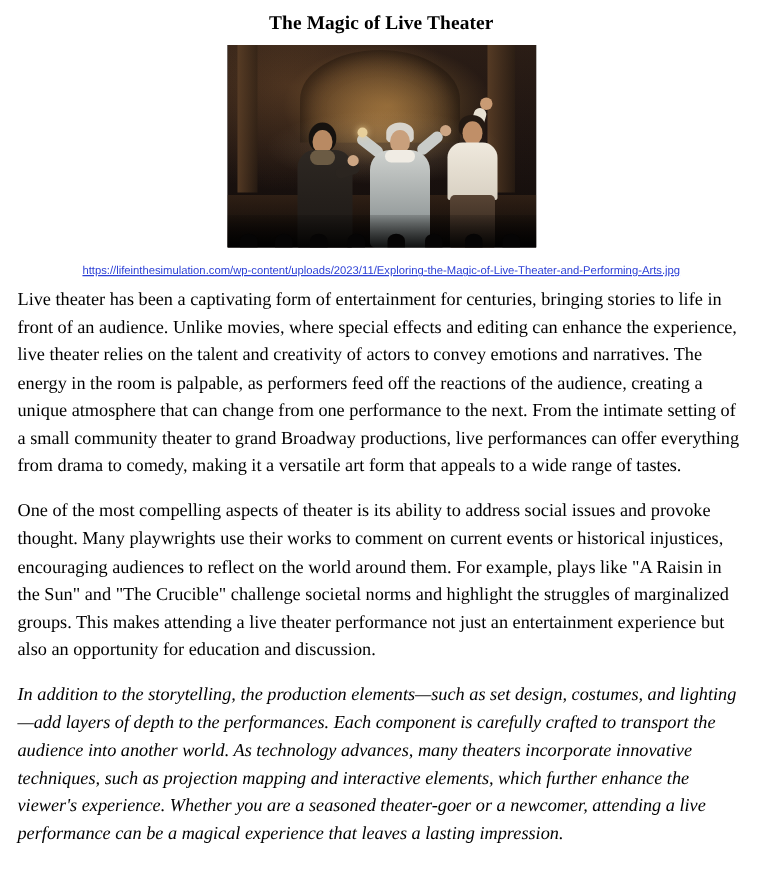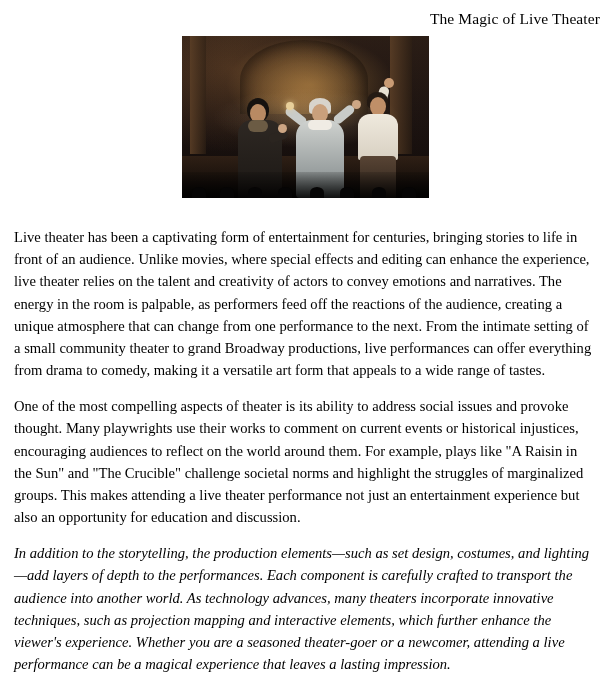--- a/index.html
+++ b/index.html
@@ -13,23 +13,23 @@
     font-family: "Liberation Serif", "DejaVu Serif", serif;
     color: #000000;
     overflow: hidden;
   }
   .page {
     width: 610px;
     box-sizing: border-box;
     padding: 6px 10px 0 10px;
   }
   .article-title {
-    text-align: right;
+    text-align: center;
     font-size: 15.5px;
-    font-weight: normal;
+    font-weight: bold;
     margin: 4px 0 8px 0;
     letter-spacing: 0.1px;
   }
   .figure {
     text-align: center;
     margin: 0 0 2px 0;
   }
   .stage-photo {
     width: 247px;
     height: 162px;
@@ -185,21 +185,21 @@
     text-align: center;
     margin: 8px 0 0 0;
     font-family: "Liberation Sans", sans-serif;
     font-size: 9px;
   }
   .caption a {
     color: #2b3fd6;
     text-decoration: underline;
   }
   .body-copy {
-    margin-top: 24px;
+    margin-top: 8px;
     padding: 0 4px;
   }
   .body-copy p {
     font-size: 14.6px;
     line-height: 1.52;
     margin: 0 0 14px 0;
     text-align: left;
   }
   .body-copy p:last-child { margin-bottom: 0; font-style: italic; }
 </style>
@@ -254,20 +254,23 @@
         <div class="head-sil" style="left:38px"></div>
         <div class="head-sil" style="left:66px"></div>
         <div class="head-sil" style="left:96px"></div>
         <div class="head-sil" style="left:128px"></div>
         <div class="head-sil" style="left:158px"></div>
         <div class="head-sil" style="left:190px"></div>
         <div class="head-sil" style="left:220px"></div>
       </div>
     </div>
 
+    <div class="caption">
+      <a href="#">https://lifeinthesimulation.com/wp-content/uploads/2023/11/Exploring-the-Magic-of-Live-Theater-and-Performing-Arts.jpg</a>
+    </div>
   </div>
 
   <div class="body-copy">
     <p>Live theater has been a captivating form of entertainment for centuries, bringing stories to life in front of an audience. Unlike movies, where special effects and editing can enhance the experience, live theater relies on the talent and creativity of actors to convey emotions and narratives. The energy in the room is palpable, as performers feed off the reactions of the audience, creating a unique atmosphere that can change from one performance to the next. From the intimate setting of a small community theater to grand Broadway productions, live performances can offer everything from drama to comedy, making it a versatile art form that appeals to a wide range of tastes.</p>
     <p>One of the most compelling aspects of theater is its ability to address social issues and provoke thought. Many playwrights use their works to comment on current events or historical injustices, encouraging audiences to reflect on the world around them. For example, plays like "A Raisin in the Sun" and "The Crucible" challenge societal norms and highlight the struggles of marginalized groups. This makes attending a live theater performance not just an entertainment experience but also an opportunity for education and discussion.</p>
     <p>In addition to the storytelling, the production elements—such as set design, costumes, and lighting—add layers of depth to the performances. Each component is carefully crafted to transport the audience into another world. As technology advances, many theaters incorporate innovative techniques, such as projection mapping and interactive elements, which further enhance the viewer's experience. Whether you are a seasoned theater-goer or a newcomer, attending a live performance can be a magical experience that leaves a lasting impression.</p>
   </div>
 
 </div>
 

